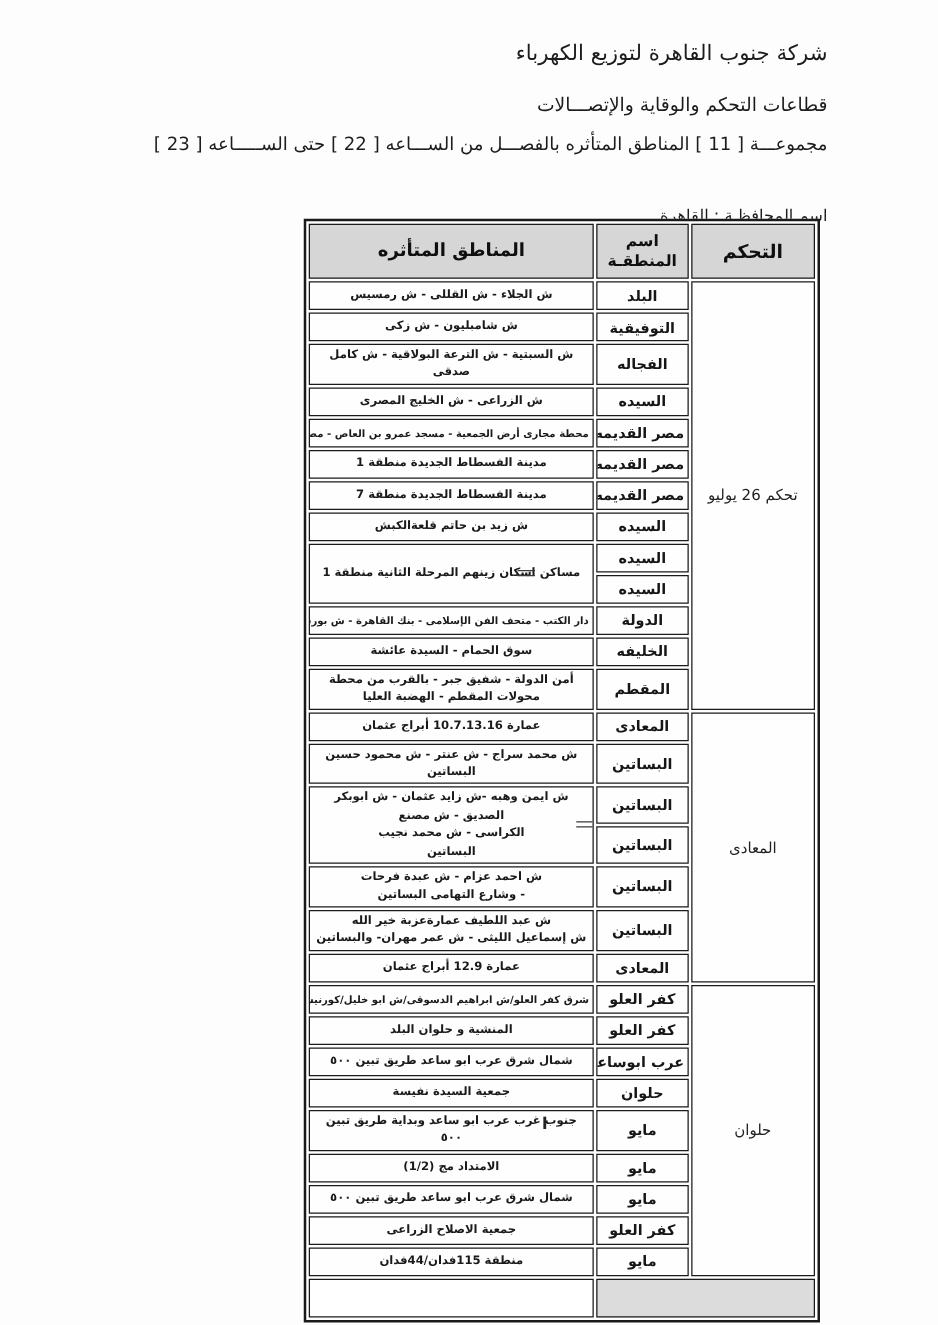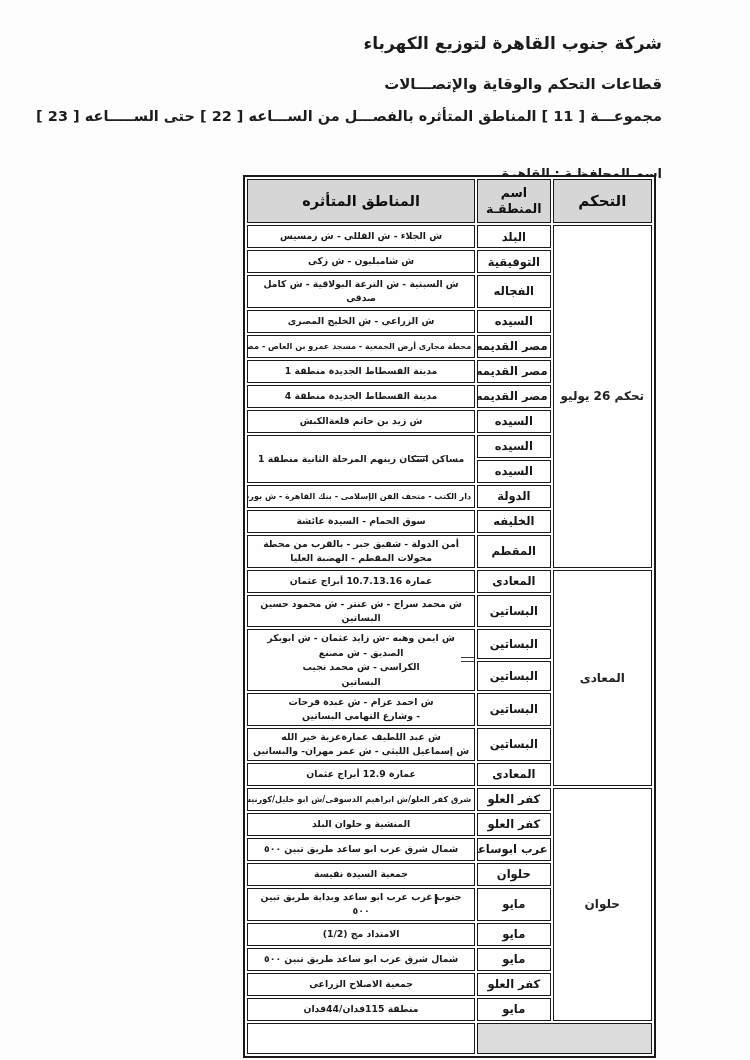--- a/index.html
+++ b/index.html
@@ -12,21 +12,21 @@
     overflow: hidden;
   }
   .page { position: absolute; inset: 0; }
 
   
   .title-line {
     position: absolute;
     right: 88px;
     direction: rtl;
     text-align: right;
-    font-weight: bold;
+    font-weight: normal;
     white-space: nowrap;
     color: #1c1c1c;
   }
   .t-company     { top: 33px;  font-size: 17px; letter-spacing: 0.2px; }
   .t-department  { top: 75px;  font-size: 15px; }
   .t-group       { top: 108px; font-size: 14.5px; }
   .t-governorate { top: 166px; font-size: 13px; }
 
   
   table.doc-table {
@@ -55,21 +55,21 @@
     height: 40px;
     padding: 1px 2px;
     color: #0f0f0f;
   }
   .th-control  { font-size: 15px; }
   .th-area     { font-size: 12.5px; line-height: 1.25; text-align: center; }
   .th-affected { font-size: 14.5px; letter-spacing: 0.3px; margin-left: 25px; }
 
   td.control-cell {
     font-size: 12px;
-    font-weight: 700;
+    font-weight: 400;
     color: #222;
   }
   td.area-cell {
     font-size: 11.5px;
     font-weight: bold;
     height: 19px;
     padding: 1px 2px;
     white-space: nowrap;
   }
   td.affected-cell {
@@ -157,21 +157,21 @@
         <tr>
           <td class="area-cell">مصر القديمه</td>
           <td class="affected-cell fit"><span>محطة مجارى أرض الجمعية - مسجد عمرو بن العاص - مصر القديمة</span></td>
         </tr>
         <tr>
           <td class="area-cell">مصر القديمه</td>
           <td class="affected-cell"><span>مدينة الفسطاط الجديدة منطقة 1</span></td>
         </tr>
         <tr>
           <td class="area-cell">مصر القديمه</td>
-          <td class="affected-cell"><span>مدينة الفسطاط الجديدة منطقة 4</span></td>
+          <td class="affected-cell"><span>مدينة الفسطاط الجديدة منطقة 7</span></td>
         </tr>
         <tr>
           <td class="area-cell">السيده</td>
           <td class="affected-cell"><span>ش زيد بن حاتم قلعةالكبش</span></td>
         </tr>
         <tr>
           <td class="area-cell">السيده</td>
           <td class="affected-cell" rowspan="2"><span>مساكن اسكان زينهم المرحلة الثانية منطقة 1</span><i class="merge-artifact art-a"></i></td>
         </tr>
         <tr>

